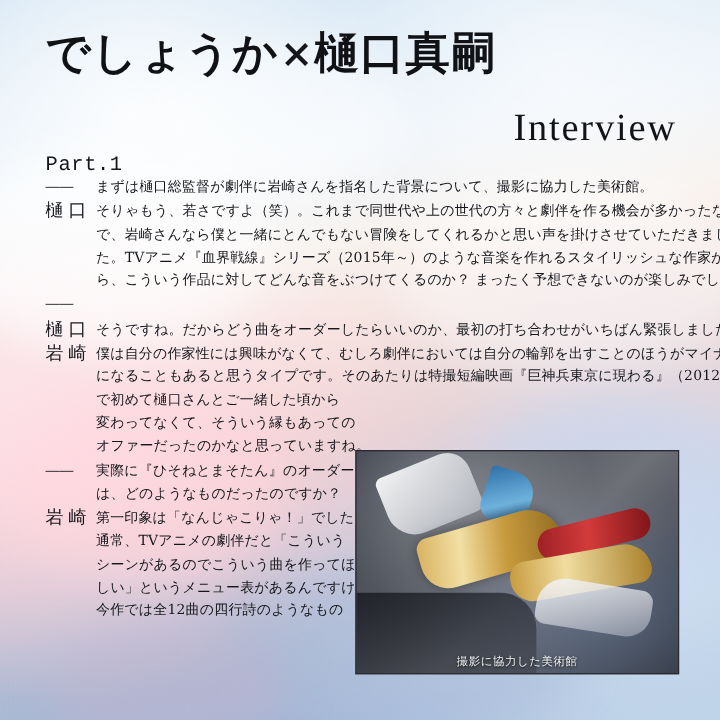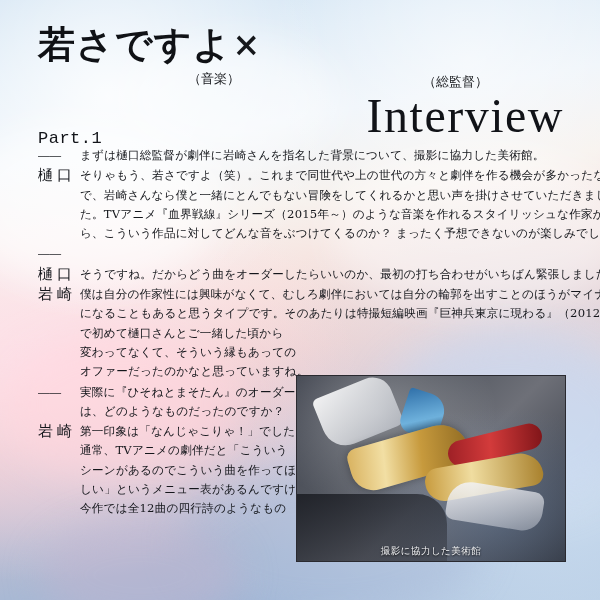--- a/index.html
+++ b/index.html
@@ -95,21 +95,21 @@
     color: #16181c;
   }
   .role-music { left: 150px; top: 0; }
   .role-director { left: 385px; top: 3px; }
 
   .interview {
     position: absolute;
     right: 36px;
     top: 88px;
     font-family: "Liberation Serif", "DejaVu Serif", serif;
-    font-size: 48px;
+    font-size: 32px;
     letter-spacing: 1.5px;
     color: #111318;
   }
 
   .part {
     position: absolute;
     left: 38px;
     top: 129px;
     font-family: Liberation Mono, monospace;
     font-size: 17px;
@@ -240,28 +240,25 @@
   <div class="cloud c2"></div>
   <div class="cloud c3"></div>
   <div class="cloud c4"></div>
   <div class="cloud c5"></div>
   <div class="cloud c6"></div>
   <div class="cloud c7"></div>
 
   <div class="content">
 
     <div class="title-row">
-      <span class="title-main">若さですよ</span>
+      <span class="title-main">でしょうか</span>
       <span class="title-x">×</span>
+      <span class="title-main">樋口真嗣</span>
     </div>
 
-    <div class="role-row">
-      <span class="role role-music">（音楽）</span>
-      <span class="role role-director">（総監督）</span>
-    </div>
 
     <div class="interview">Interview</div>
 
     <div class="part">Part.1</div>
 
     <div class="body">
 
       <div class="qa">
         <div class="speaker dash">――</div>
         <div class="lines">

